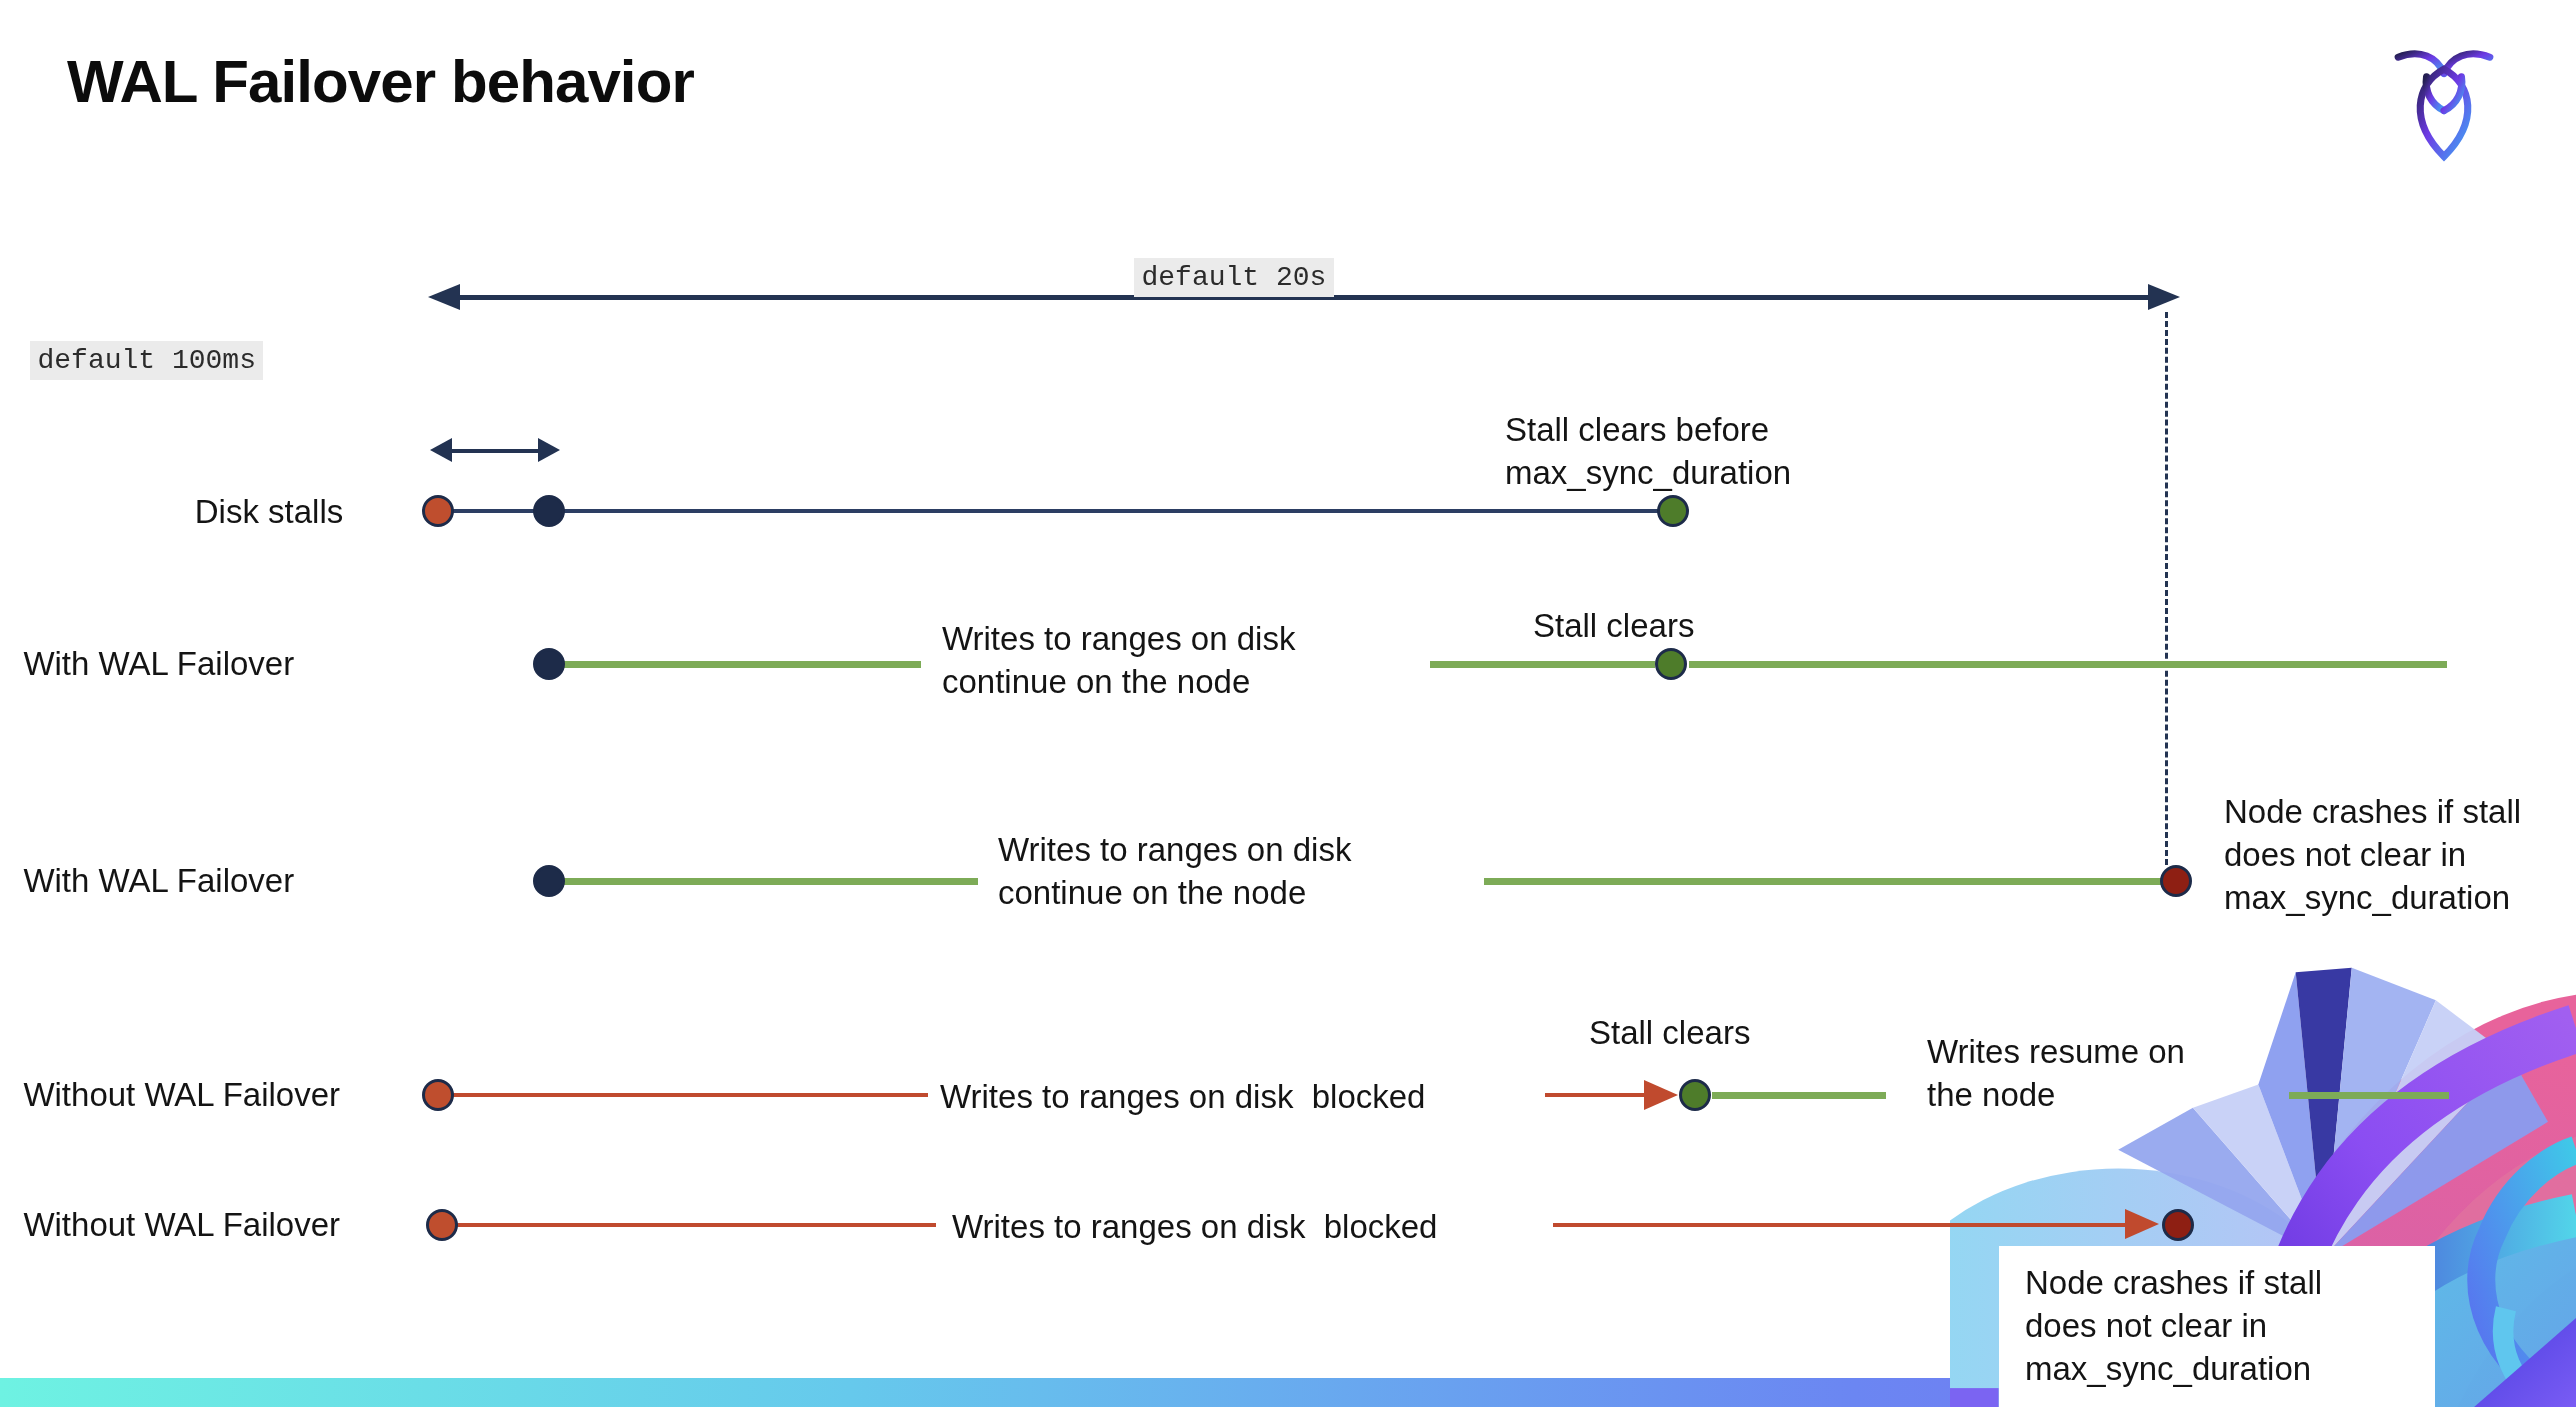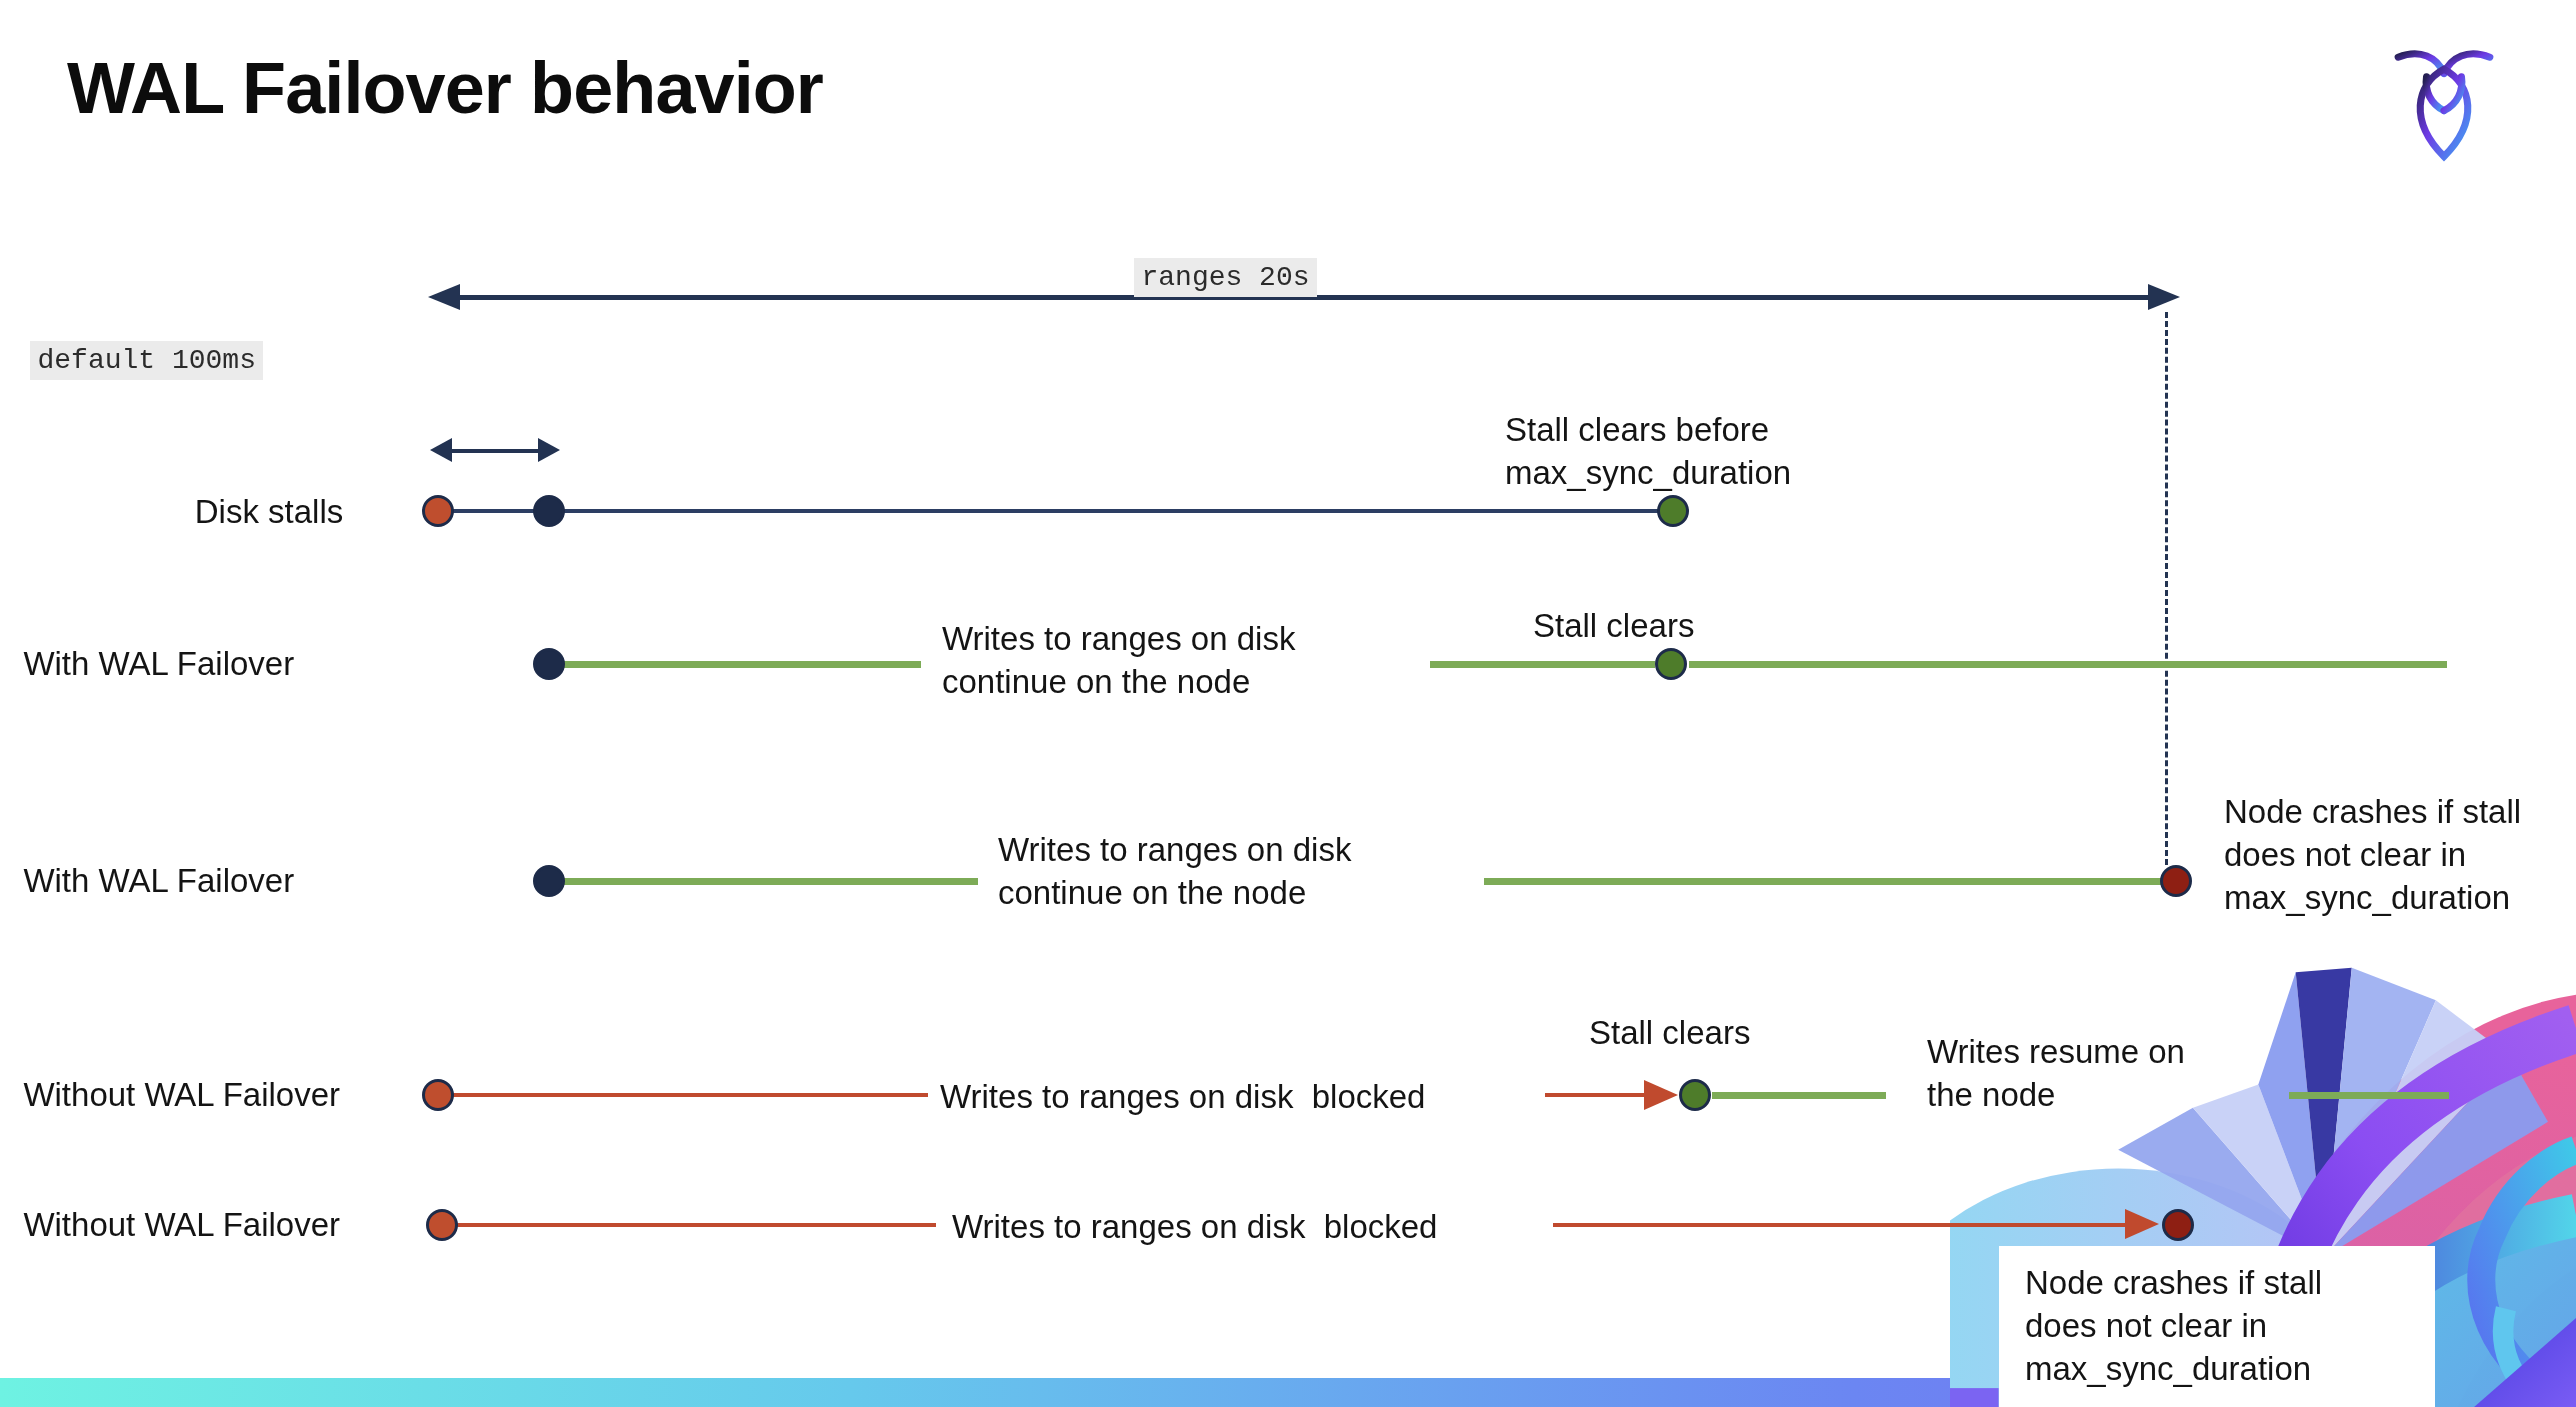--- a/index.html
+++ b/index.html
@@ -1,19 +1,19 @@
 <!DOCTYPE html>
 <html style="font-size:15px"><head>
 <meta charset="utf-8">
 <style>
   html,body{margin:0;padding:0;background:#ffffff;}
   #canvas{position:relative;width:2576px;height:1408px;overflow:hidden;background:#ffffff;
           font-family:"Liberation Sans","DejaVu Sans",sans-serif;color:#141414;}
   .abs{position:absolute;}
-  .title{font-size:72px;font-weight:800;letter-spacing:-0.9px;color:#0c0c0c;white-space:nowrap;}
+  .title{font-size:60px;font-weight:800;letter-spacing:-0.9px;color:#0c0c0c;white-space:nowrap;}
   .note{font-size:33px;line-height:43px;white-space:pre-line;color:#141414;}
   .note-pre{font-size:33px;line-height:43px;white-space:pre-wrap;color:#141414;}
   .center{}
   .right{text-align:center;}
   .rowlabel{font-size:33px;line-height:45px;color:#141414;white-space:nowrap;}
   .code{font-family:"Liberation Mono","DejaVu Sans Mono",monospace;font-size:28px;line-height:37px;
         background:#ebebeb;color:#2b2b2b;padding:0.9px 7.5px;white-space:nowrap;z-index:3;}
   .hline{position:absolute;z-index:2;}
   .navy-line{background:#2c3e63;height:3.7px;}
   .arrow-shaft{background:#233352;height:4.7px;}
@@ -118,21 +118,21 @@
       </g>
     </svg>
   </div>
 
   <div class="hline arrow-shaft" style="left:452px;top:295px;width:1710px;"></div>
   <div class="tri" style="left:428px;top:284px;border-right:32px solid #233352;border-top:13px solid transparent;border-bottom:13px solid transparent;"></div>
   <div class="tri" style="left:2148px;top:284px;border-left:32px solid #233352;border-top:13px solid transparent;border-bottom:13px solid transparent;"></div>
 
   <div class="dash-v" style="left:2165px;top:312px;height:553px;"></div>
 
-  <div class="abs code" style="left:1134px;top:258px;">ranges 20s</div>
+  <div class="abs code" style="left:1134px;top:258px;">default 20s</div>
   <div class="abs code" style="left:30px;top:341px;">default 100ms</div>
 
   <div class="hline small-shaft" style="left:439px;top:449px;width:110px;"></div>
   <div class="tri" style="left:430px;top:438px;border-right:22.4px solid #233352;border-top:12px solid transparent;border-bottom:12px solid transparent;"></div>
   <div class="tri" style="left:538px;top:438px;border-left:22.4px solid #233352;border-top:12px solid transparent;border-bottom:12px solid transparent;"></div>
 
   <div class="abs rowlabel right" style="left:150px;top:489px;width:238px;">Disk stalls</div>
   <div class="hline navy-line" style="left:438px;top:509px;width:1235px;"></div>
   <div class="dot dot-red" style="left:422px;top:495px;"></div>
   <div class="dot dot-navy" style="left:533px;top:495px;"></div>

